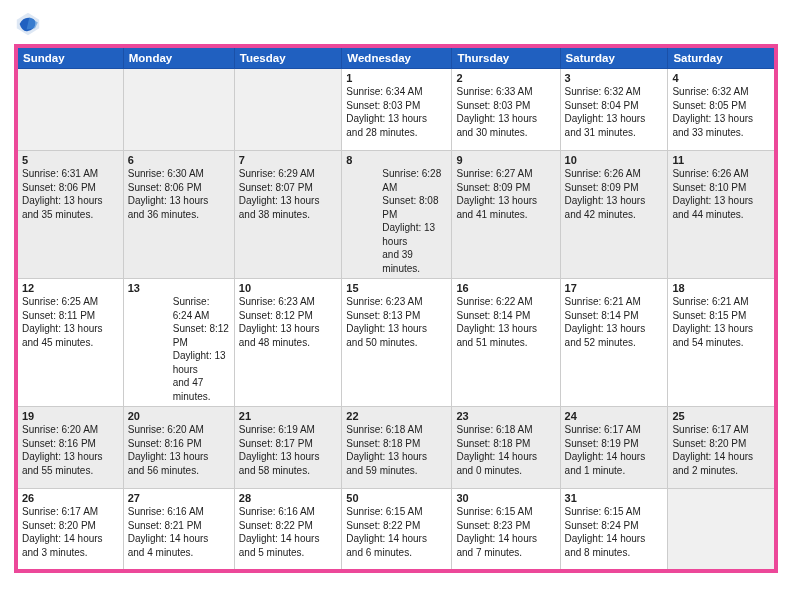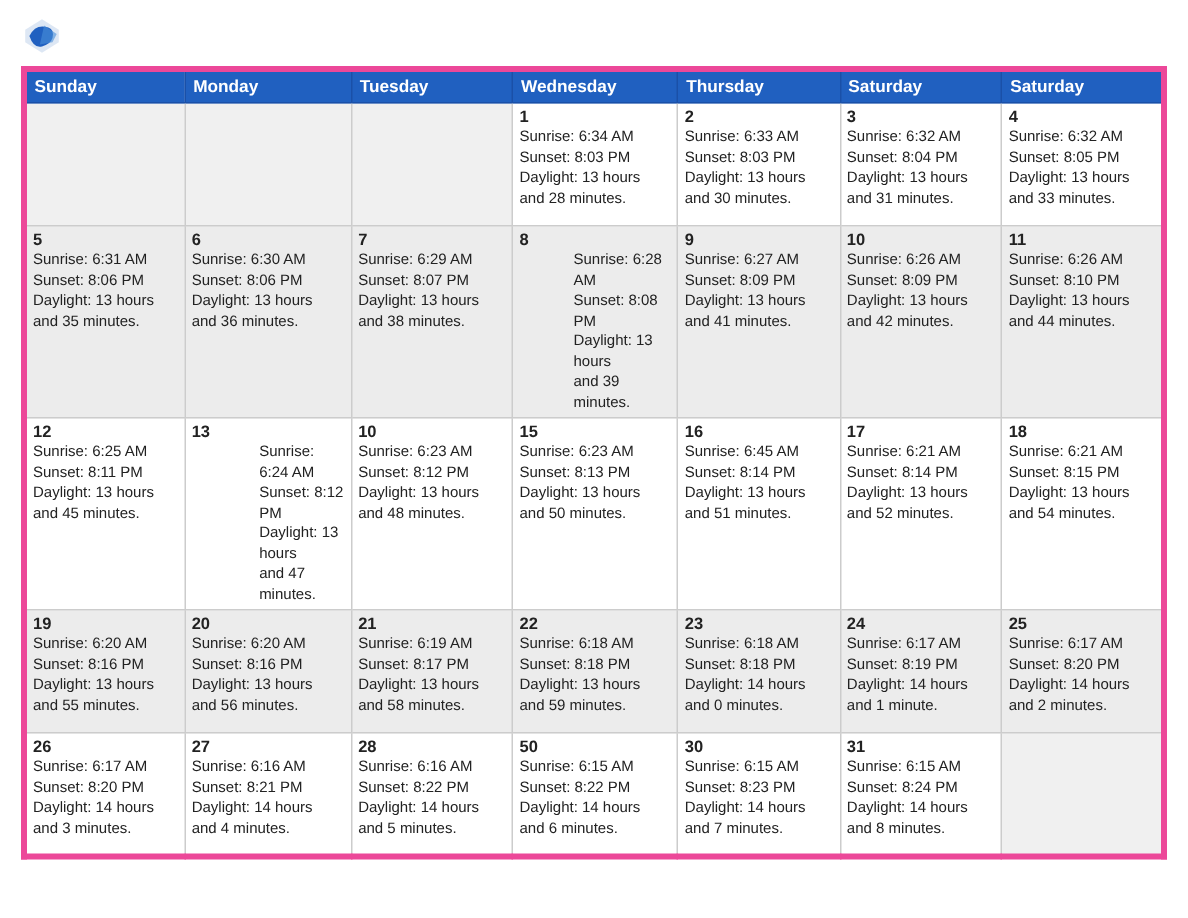--- a/index.html
+++ b/index.html
@@ -245,21 +245,21 @@
           </td>
           <td>
             <div class="day-number">15</div>
             <div class="day-info" style="white-space: pre-line;">Sunrise: 6:23 AM
 Sunset: 8:13 PM
 Daylight: 13 hours
 and 50 minutes.</div>
           </td>
           <td>
             <div class="day-number">16</div>
-            <div class="day-info" style="white-space: pre-line;">Sunrise: 6:45 AM
+            <div class="day-info" style="white-space: pre-line;">Sunrise: 6:22 AM
 Sunset: 8:14 PM
 Daylight: 13 hours
 and 51 minutes.</div>
           </td>
           <td>
             <div class="day-number">17</div>
             <div class="day-info" style="white-space: pre-line;">Sunrise: 6:21 AM
 Sunset: 8:14 PM
 Daylight: 13 hours
 and 52 minutes.</div>

